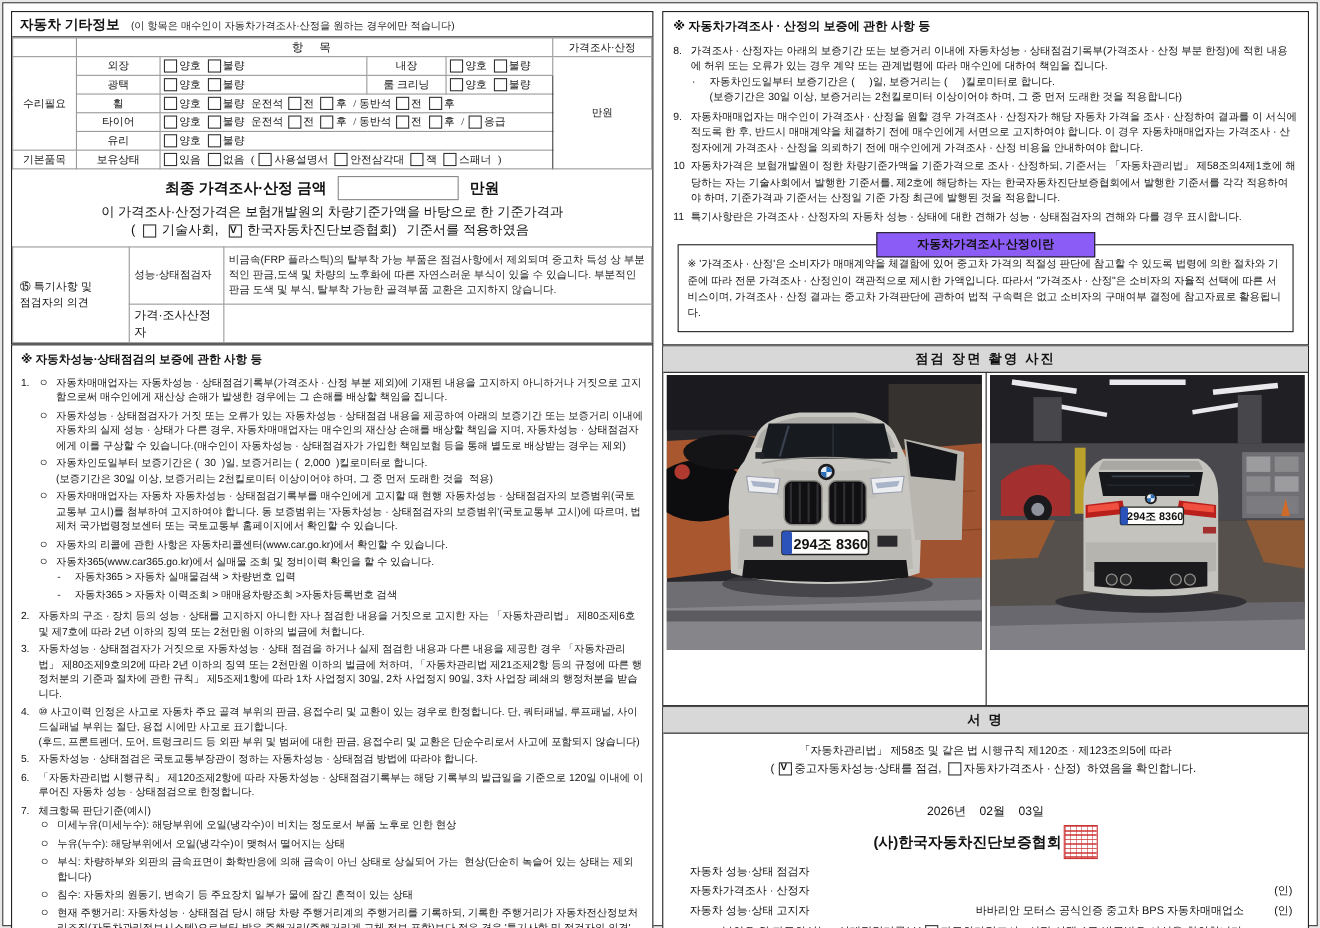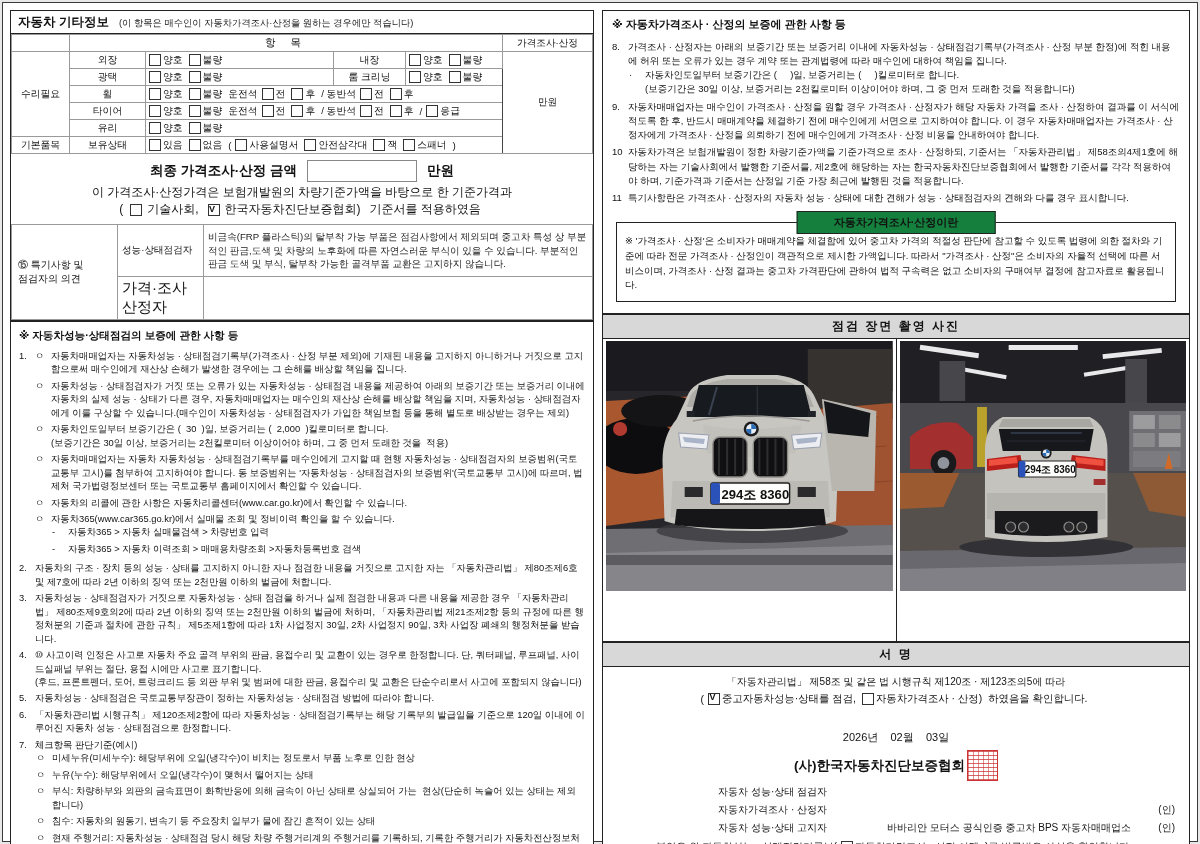--- a/index.html
+++ b/index.html
@@ -7,21 +7,21 @@
   .sheet{position:absolute;inset:2px;background:#fff;border:1.5px solid #3a3a3a;box-sizing:border-box;padding:7px;display:flex;gap:8px;}
   .col-left{width:584px;flex:0 0 584px;display:flex;flex-direction:column;}
   .col-right{flex:1;display:flex;flex-direction:column;}
   .panel{border:1.7px solid #222;background:#fff;box-sizing:border-box;}
   .bar{background:#d8d8d8;border-bottom:1.7px solid #222;text-align:center;font-weight:bold;font-size:12px;padding:3px 0;letter-spacing:2px;}
   
   .panel-title{display:flex;align-items:baseline;gap:10px;border-bottom:1.5px solid #222;padding:3px 7px 2px;}
   .panel-title .tt{font-weight:bold;font-size:12.5px;}
   .panel-title .ts{font-size:9.3px;color:#222;}
   table.t1{width:100%;border-collapse:collapse;table-layout:fixed;}
-  table.t1 td{border:1px solid #9a9a9a;font-size:9.8px;padding:1px 3px;height:17px;vertical-align:middle;box-sizing:border-box;}
+  table.t1 td{border:1px solid #9a9a9a;font-size:9.8px;padding:1px 3px;height:17px;vertical-align:middle;box-sizing:border-box;font-family:Liberation Serif, serif;}
   table.t1 td.hdr{text-align:center;font-size:10.5px;letter-spacing:6px;}
   table.t1 td.lab{text-align:center;}
   table.t1 td.price{border-left:1.4px solid #444;text-align:center;font-size:9.6px;}
   .amount-row{display:flex;justify-content:center;align-items:center;gap:10px;padding:6px 0 1px;font-size:13.5px;font-weight:600;}
   .amount-box{width:108px;height:20px;border:1px solid #888;display:inline-block;background:#fff;}
   .basis{text-align:center;font-size:12px;line-height:1.45;padding:1px 0 5px;}
   .tok-line{display:flex;justify-content:center;align-items:center;gap:3px;flex-wrap:wrap;}
   table.t2{width:100%;border-collapse:collapse;table-layout:fixed;border-top:1.4px solid #222;}
   table.t2 td{border:1px solid #9a9a9a;font-size:9.6px;padding:2px 4px;vertical-align:middle;box-sizing:border-box;}
   .sp-note{font-size:8.7px;line-height:1.4;color:#222;}
@@ -36,37 +36,37 @@
   .li-row{display:flex;}
   .li-m{flex:0 0 auto;margin-right:4px;min-width:12px;}
   .li-t{flex:1;white-space:pre-wrap;}
   .li-sub{padding-left:17px;}
   .notice-body{padding:5px 8px 4px;font-size:9.35px;line-height:1.44;}
   .subhead{font-weight:bold;font-size:10.6px;margin:1px 0 7px;}
   .rt-body{padding:4px 9px 4px;font-size:9.5px;line-height:1.5;}
   
   .def-wrap{position:relative;margin:17px 4px 7px;}
   .def-box{border:1.5px solid #222;padding:11px 8px 8px;font-size:9.5px;line-height:1.55;white-space:pre-wrap;}
-  .def-title{position:absolute;top:-11px;left:50%;transform:translateX(-50%);background:#15803d;border:1.5px solid #222;font-weight:bold;font-size:11px;padding:2px 36px;white-space:nowrap;z-index:2;}
+  .def-title{position:absolute;top:-11px;left:50%;transform:translateX(-50%);background:#8b5cf6;border:1.5px solid #222;font-weight:bold;font-size:11px;padding:2px 36px;white-space:nowrap;z-index:2;}
   
   .photo-row{display:flex;height:302px;}
   .photo-cell{flex:1;padding:2px 3px;display:flex;flex-direction:column;align-items:center;box-sizing:border-box;}
   .photo-cell.first{border-right:1.7px solid #222;}
   .photo-cell svg{width:100%;height:250px;display:block;}
   
   .sign-body{padding:6px 14px 5px;font-size:10px;}
   .sc{text-align:center;}
   .sign-l1{font-size:10px;margin-top:2px;}
   .sign-l2{justify-content:center;font-size:10.4px;margin-top:3px;}
   .sign-date{font-weight:normal;font-size:11px;margin-top:24px;white-space:pre;}
   .sign-org{font-weight:bold;font-size:13.5px;margin-top:5px;display:flex;justify-content:center;align-items:center;}
   .seal-sq{display:inline-block;width:29px;height:29px;border:1.6px solid #c33;margin-left:2px;background:repeating-linear-gradient(0deg,rgba(204,51,51,.75) 0 1.5px,transparent 1.5px 4px),repeating-linear-gradient(90deg,rgba(204,51,51,.55) 0 1px,transparent 1px 5px);}
   .seal-rd{display:inline-block;width:19px;height:19px;border:1.4px solid #c33;border-radius:50%;vertical-align:-5px;margin-left:6px;background:repeating-linear-gradient(0deg,rgba(204,51,51,.6) 0 1px,transparent 1px 3.5px);}
   .sig-row{display:flex;align-items:center;margin:4px 0;}
-  .sig-label{width:200px;padding-left:10px;text-align:right;}
+  .sig-label{width:200px;padding-left:10px;}
   .sig-val{flex:1;text-align:right;}
   .sig-suffix{width:44px;text-align:right;}
   .sign-confirm{justify-content:center;font-size:10.2px;margin-top:5px;}
   .gap3{height:3px;}
 </style>
 </head>
 <body>
 
 <div class="sheet">
 
@@ -239,21 +239,21 @@
             <col>
           </colgroup>
         <tbody>
             <tr>
           <td rowspan="2" style="font-size:10px;white-space:pre-wrap;padding-left:6px"><span>⑮</span> <span style="white-space:pre-wrap">특기사항 및
 점검자의 의견</span></td>
           <td style="font-size:9.6px">성능·상태점검자</td>
           <td class="sp-note" style="height:52px">비금속(FRP 플라스틱)의 탈부착 가능 부품은 점검사항에서 제외되며 중고차 특성 상 부분적인 판금,도색 및 차량의 노후화에 따른 자연스러운 부식이 있을 수 있습니다. 부분적인 판금 도색 및 부식, 탈부착 가능한 골격부품 교환은 고지하지 않습니다.</td>
         </tr>
         <tr>
-          <td style="font-size:15px;height:30px">가격·조사산정자</td>
+          <td style="font-size:11px;height:30px">가격·조사산정자</td>
           <td class="sp-note"></td>
         </tr>
       </tbody>
         </table>
     </div>
 
     <div class="gap3"></div>
 
     <div class="panel" style="flex:1">
       <div class="notice-body">

